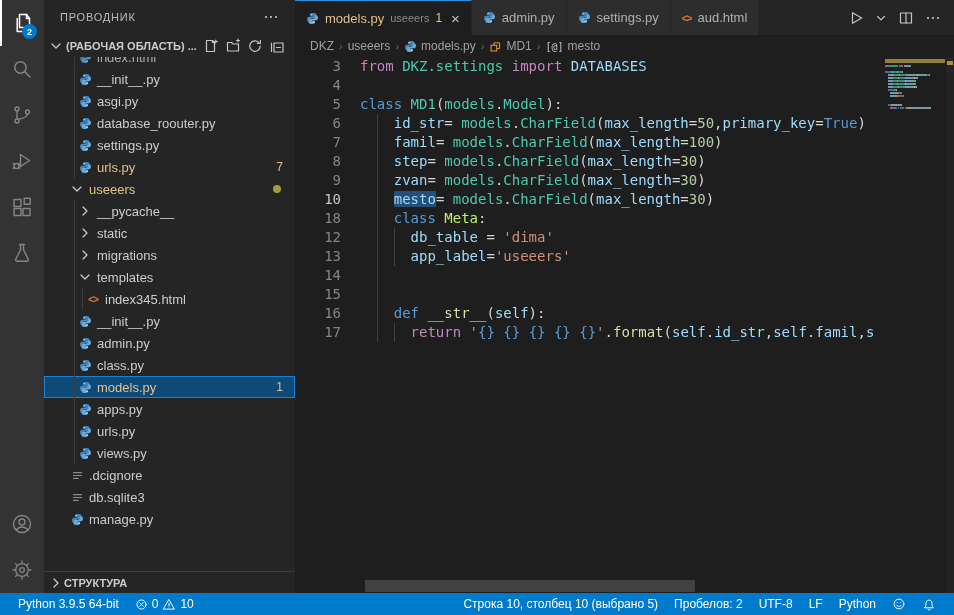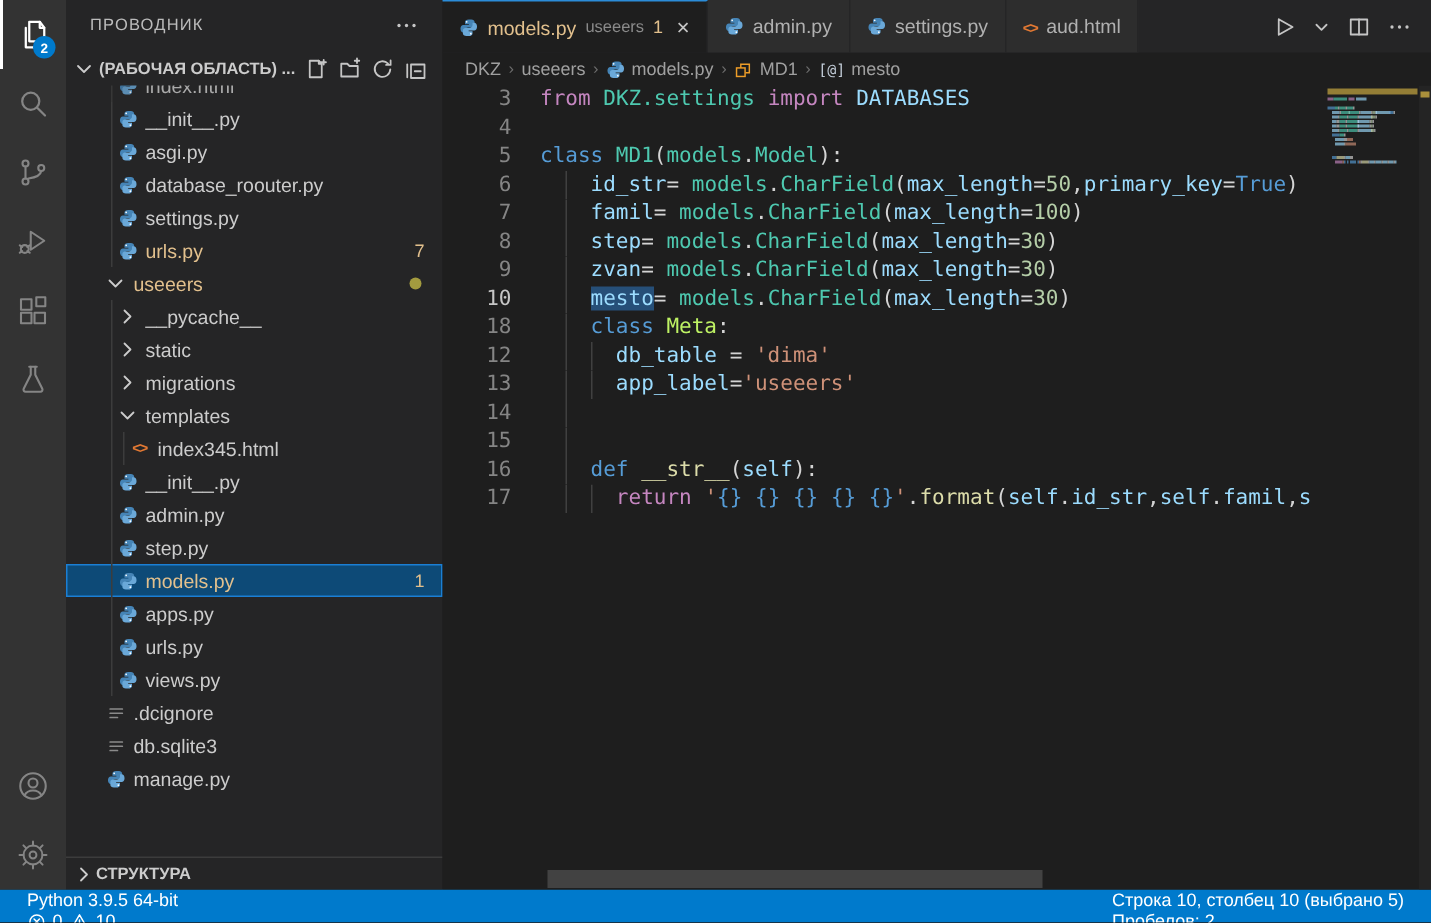--- a/index.html
+++ b/index.html
@@ -79,21 +79,21 @@
   .mseg { height:2px; }
   .overview { position:absolute; top:0; right:0; width:8px; height:100%; background:#242424; }
   .overview::before { content:""; position:absolute; top:4px; left:1px; right:1px; height:4px;
     background:rgba(227,190,70,0.7); }
   .hscroll { position:absolute; bottom:1px; left:70px; width:330px; height:12px;
     background:#424242; cursor:grab; }
 
   
   .statusbar { height:22px; background:var(--accent); color:#ffffff; display:flex;
     align-items:center; justify-content:space-between; font-size:12px; padding:0 10px; }
-  .sb-left, .sb-right { display:flex; height:100%;flex-direction:column; }
+  .sb-left, .sb-right { display:flex; height:100%; }
   .sb-item { display:flex; align-items:center; gap:4px; padding:0 8px; height:100%;
     cursor:pointer; }
   .sb-item svg { display:block; }
   svg { display:block; }
 </style>
 </head>
 <body>
 
 <div class="app">
 
@@ -363,21 +363,21 @@
         <div class="row" style="padding-left: 32px;">
           <span class="tguide" style="left: 30px;"></span>
           <span class="slot">
             <svg width="13" height="13" viewBox="0 0 16 16">
               <path fill="#4584b6" d="M7.9 1.2c-1.8 0-3 .8-3 2.1v1.9h3.2v.6H3.6c-1.4 0-2.4 1.2-2.4 3.1s1 3.2 2.4 3.2h1.3v-1.9c0-1.4 1.2-2.4 2.7-2.4h3.1c1.2 0 2.1-.9 2.1-2.1V3.3c0-1.2-1.2-2.1-2.6-2.1z"></path>
               <path fill="#6aa8d8" d="M8.1 14.8c1.8 0 3-.8 3-2.1v-1.9H7.9v-.6h4.5c1.4 0 2.4-1.2 2.4-3.1s-1-3.2-2.4-3.2h-1.3v1.9c0 1.4-1.2 2.4-2.7 2.4H5.3c-1.2 0-2.1.9-2.1 2.1v2.4c0 1.2 1.2 2.1 2.9 2.1z"></path>
               <circle fill="#fff" cx="6.3" cy="3.1" r=".7"></circle>
               <circle fill="#fff" cx="9.7" cy="12.9" r=".7"></circle>
             </svg>
           </span>
-          <span class="label">step.py</span>
+          <span class="label">class.py</span>
         </div>
         <div class="row selected" style="padding-left: 32px;">
           <span class="tguide" style="left: 30px;"></span>
           <span class="slot">
             <svg width="13" height="13" viewBox="0 0 16 16">
               <path fill="#4584b6" d="M7.9 1.2c-1.8 0-3 .8-3 2.1v1.9h3.2v.6H3.6c-1.4 0-2.4 1.2-2.4 3.1s1 3.2 2.4 3.2h1.3v-1.9c0-1.4 1.2-2.4 2.7-2.4h3.1c1.2 0 2.1-.9 2.1-2.1V3.3c0-1.2-1.2-2.1-2.6-2.1z"></path>
               <path fill="#6aa8d8" d="M8.1 14.8c1.8 0 3-.8 3-2.1v-1.9H7.9v-.6h4.5c1.4 0 2.4-1.2 2.4-3.1s-1-3.2-2.4-3.2h-1.3v1.9c0 1.4-1.2 2.4-2.7 2.4H5.3c-1.2 0-2.1.9-2.1 2.1v2.4c0 1.2 1.2 2.1 2.9 2.1z"></path>
               <circle fill="#fff" cx="6.3" cy="3.1" r=".7"></circle>
               <circle fill="#fff" cx="9.7" cy="12.9" r=".7"></circle>
             </svg>

